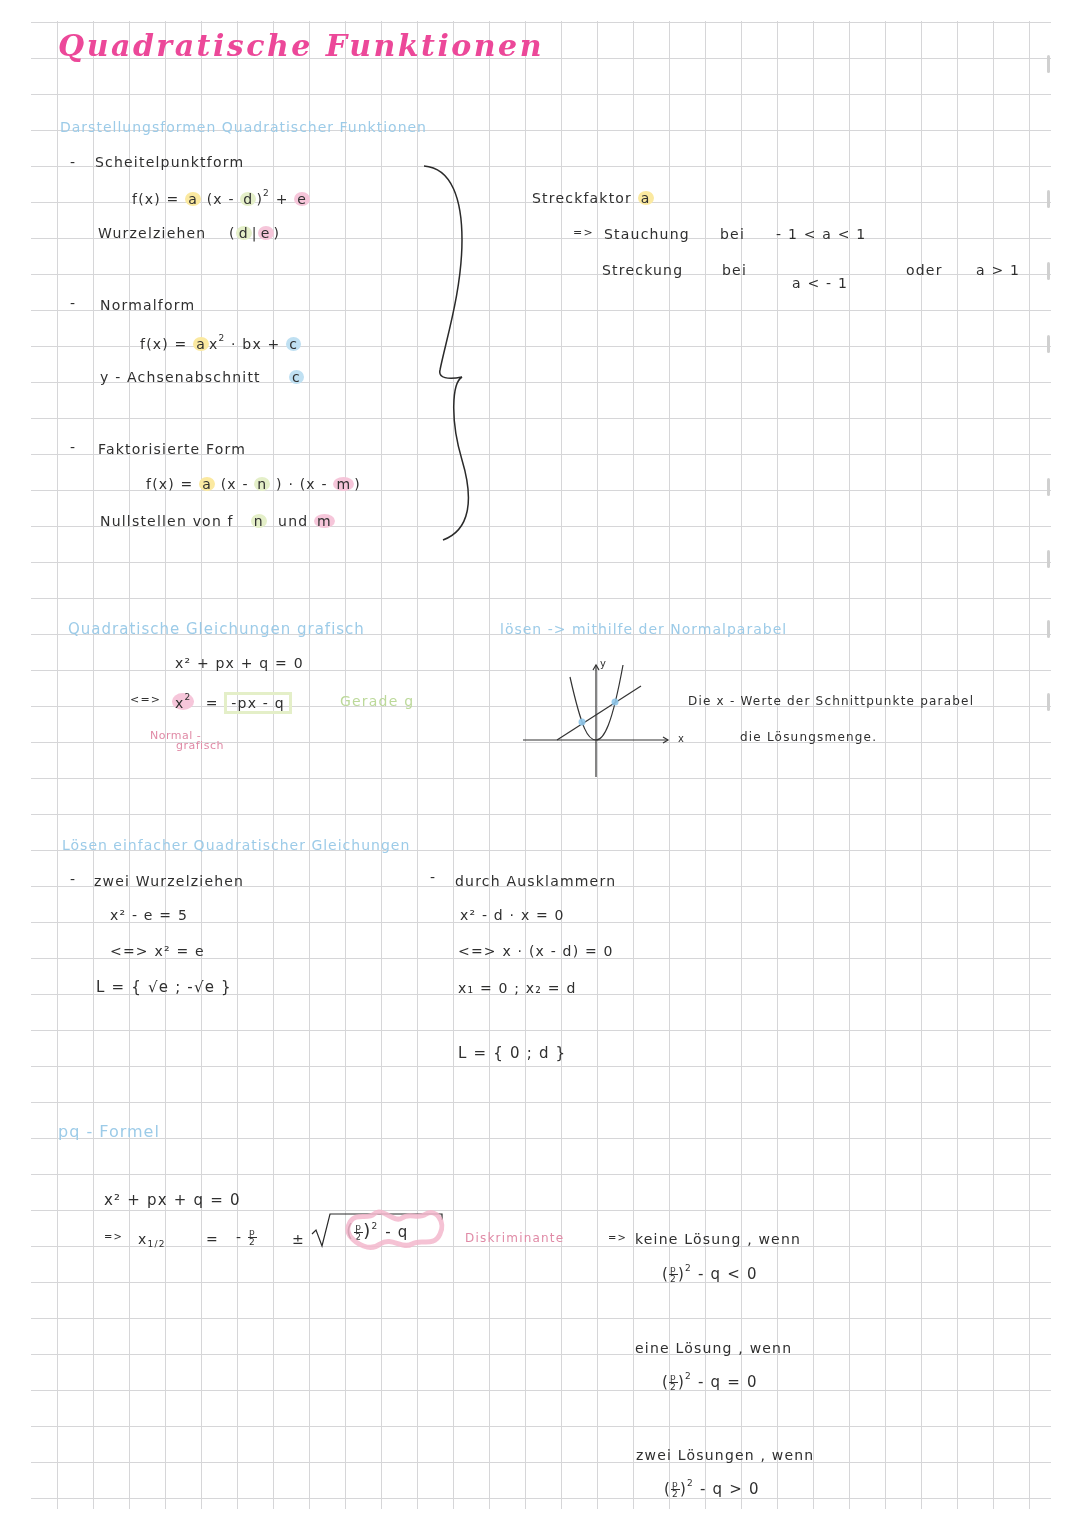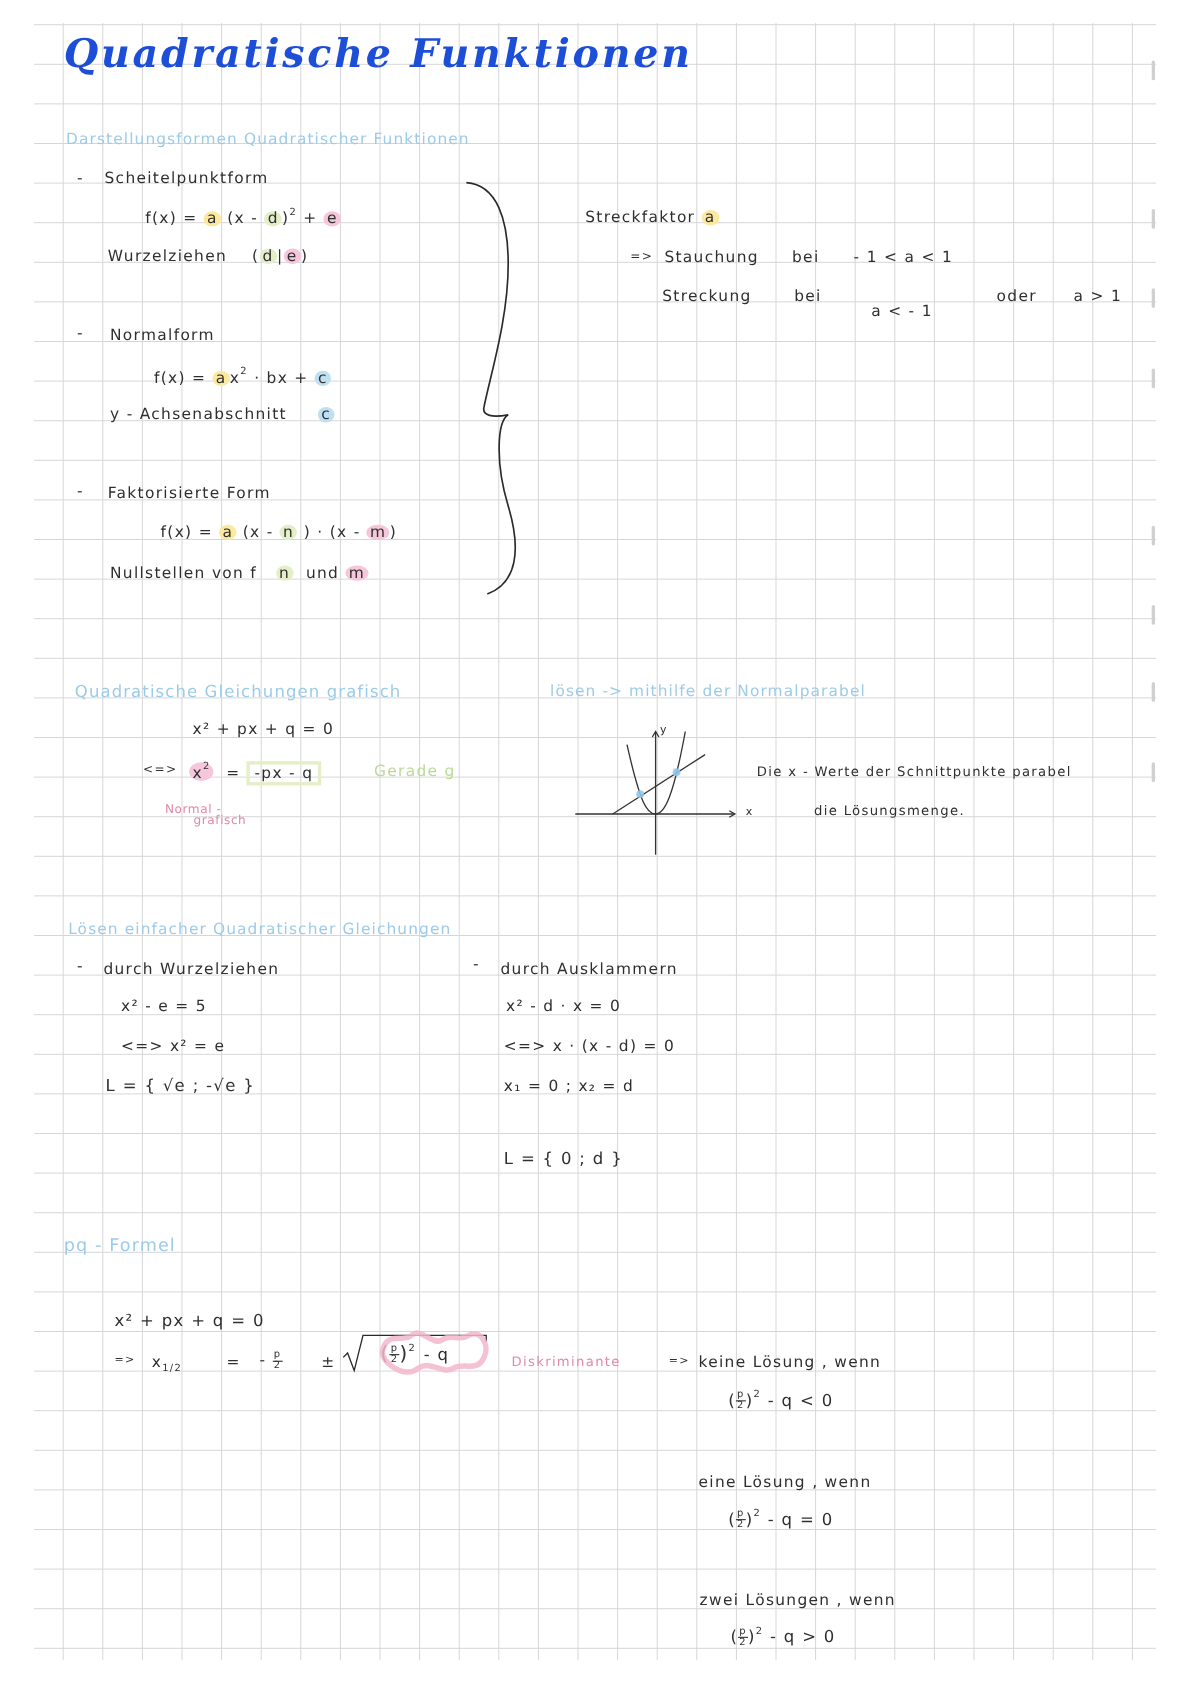--- a/index.html
+++ b/index.html
@@ -7,21 +7,21 @@
          font-family: "DejaVu Sans", sans-serif; color: #2b2b2b; }
   .grid { position: absolute; left: 31px; top: 21px; width: 1020px; height: 1488px;
           background-image:
             linear-gradient(to right, #d6d6d8 1px, transparent 1px),
             linear-gradient(to bottom, #d6d6d8 1px, transparent 1px);
           background-size: 36px 36px;
           background-position: 26px 1px, 0 1px; }
   .t { position: absolute; white-space: nowrap; font-size: 14px; letter-spacing: 1.2px;
        font-family: "DejaVu Sans", sans-serif; color: #2f2f2f; line-height: 1; }
   .title { position: absolute; left: 58px; top: 28px; font-family: "DejaVu Serif", serif;
-           font-style: italic; font-weight: bold; font-size: 36px; color: #1d4ed8;
+           font-style: italic; font-weight: bold; font-size: 30px; color: #ec4899;
            letter-spacing: 2.5px; white-space: nowrap; }
   .sub { color: #9ccbe8; font-size: 14px; letter-spacing: 1px; }
   .pink-t { color: #e08aa6; }
   .green-t { color: #bcd99a; }
   .hl { display: inline-block; border-radius: 50%; padding: 0 3px; }
   .hl-y { background: #fbe9a0; }
   .hl-g { background: #e4efc8; }
   .hl-p { background: #f6c6da; }
   .hl-b { background: #bfe0f2; }
   .box-g { display: inline-block; border: 3px solid #e4efc8; padding: 1px 4px; }
@@ -125,21 +125,21 @@
 
 <div class="t" style="left:600px;top:659px;font-size:10px;">y</div>
 <div class="t" style="left:678px;top:734px;font-size:10px;">x</div>
 
 <div class="t" style="left:688px;top:695px;font-size:12px;">Die  x - Werte  der  Schnittpunkte  parabel</div>
 <div class="t" style="left:740px;top:731px;font-size:12px;">die  Lösungsmenge.</div>
 
 <div class="t sub" style="left:62px;top:838px;">Lösen einfacher Quadratischer Gleichungen</div>
 
 <div class="t" style="left:70px;top:872px;">-</div>
-<div class="t" style="left:94px;top:874px;">durch Wurzelziehen</div>
+<div class="t" style="left:94px;top:874px;">zwei Wurzelziehen</div>
 <div class="t" style="left:110px;top:908px;">x² - e = 5</div>
 <div class="t" style="left:110px;top:944px;">&lt;=&gt; x² = e</div>
 <div class="t" style="left:96px;top:980px;font-size:15px;">L = { √e ; -√e }</div>
 
 <div class="t" style="left:430px;top:870px;">-</div>
 <div class="t" style="left:455px;top:874px;">durch Ausklammern</div>
 <div class="t" style="left:460px;top:908px;">x² - d · x = 0</div>
 <div class="t" style="left:458px;top:944px;">&lt;=&gt; x · (x - d) = 0</div>
 <div class="t" style="left:458px;top:981px;">x₁ = 0  ;  x₂ = d</div>
 <div class="t" style="left:458px;top:1046px;font-size:15px;">L = { 0 ; d }</div>

